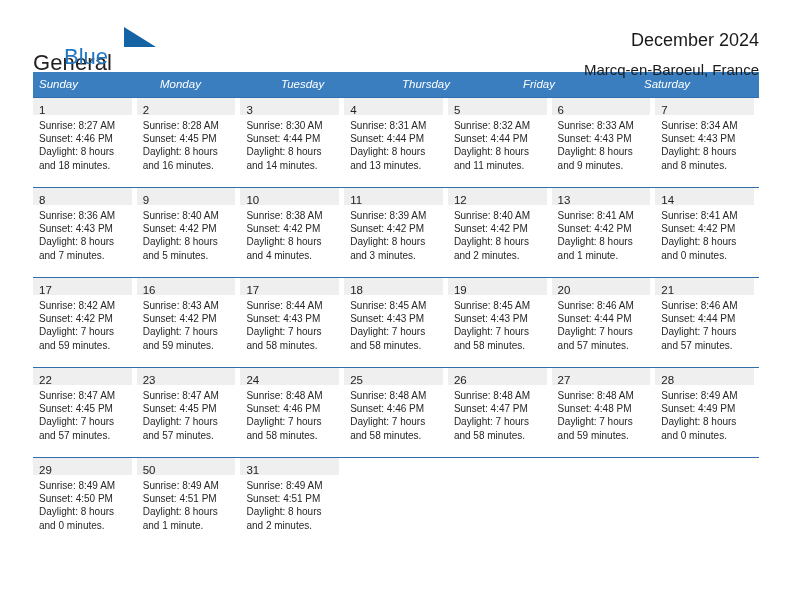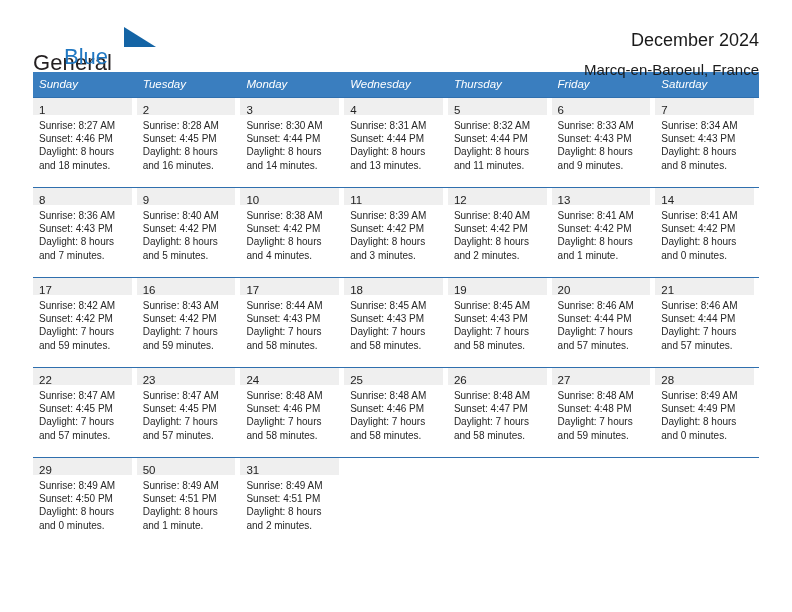--- a/index.html
+++ b/index.html
@@ -154,23 +154,22 @@
       <div class="cal-title">December 2024</div>
       <div class="cal-subtitle">Marcq-en-Baroeul, France</div>
     </div>
 
   </div>
 
   <div class="calendar">
 
     <div class="weekday-row">
       <div class="weekday">Sunday</div>
+      <div class="weekday">Monday</div>
       <div class="weekday">Tuesday</div>
-      <div class="weekday">Monday</div>
-      <div class="weekday">Wednesday</div>
       <div class="weekday">Thursday</div>
       <div class="weekday">Friday</div>
       <div class="weekday">Saturday</div>
     </div>
 
     <div class="week-row">
       <div class="day-cell">
         <div class="daynum-band"><span class="daynum">1</span></div>
         <div class="day-info">
           <div>Sunrise: 8:27 AM</div>

